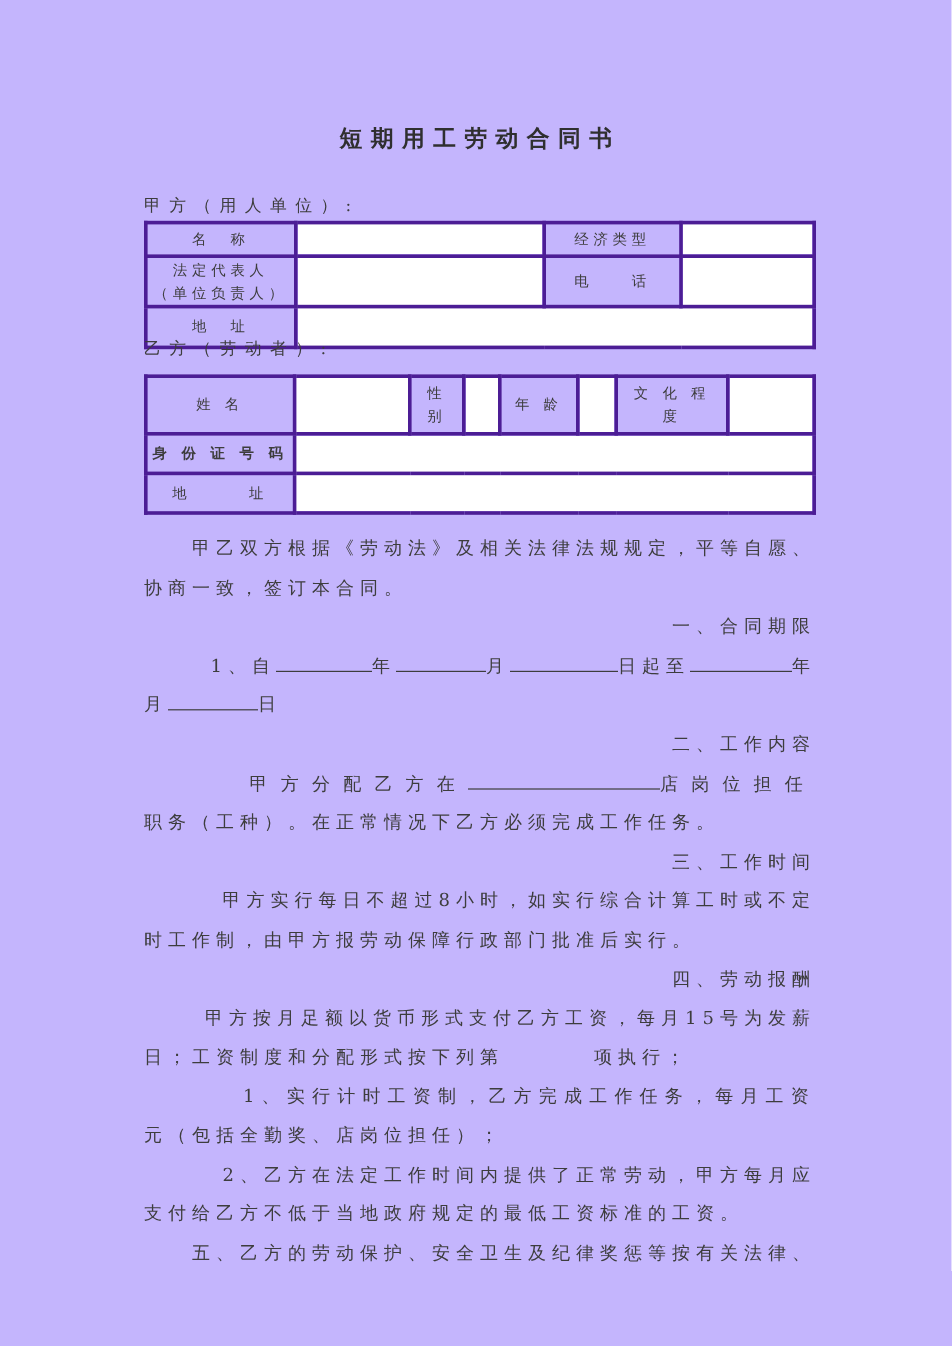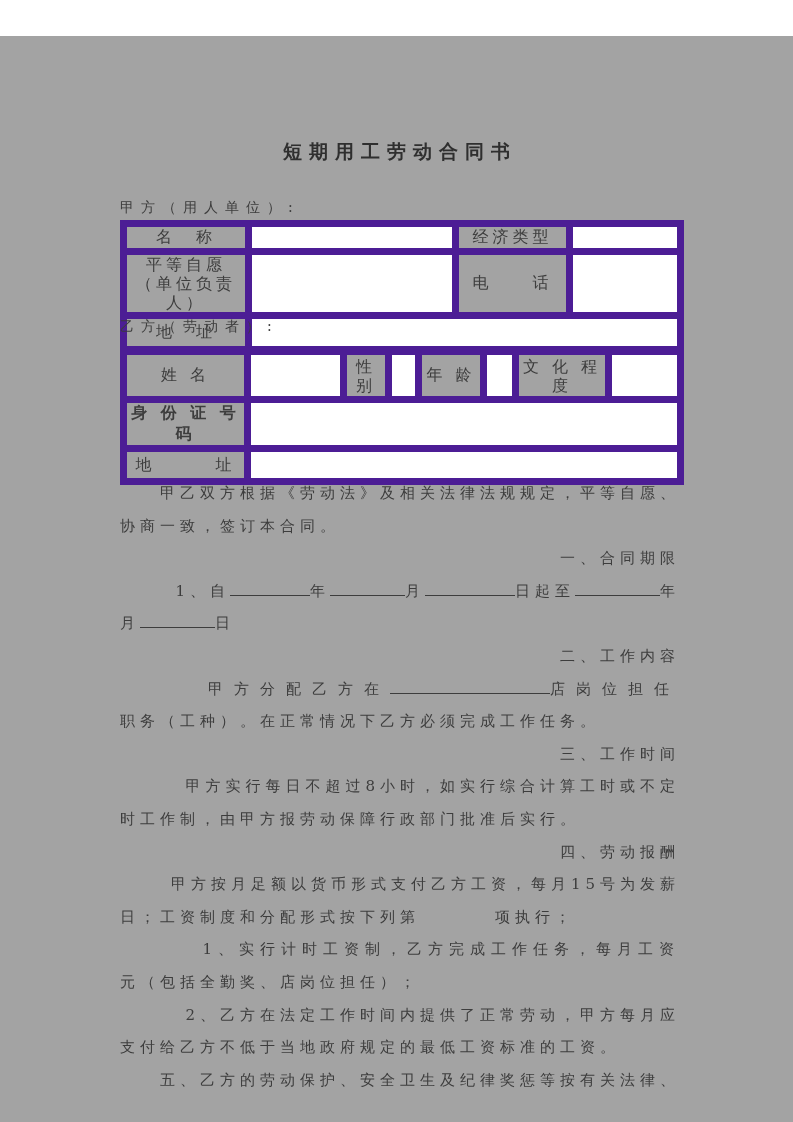--- a/index.html
+++ b/index.html
@@ -1,42 +1,42 @@
 <!DOCTYPE html>
 <html><head>
 <meta charset="utf-8">
 <style>
   html,body{margin:0;padding:0;background:#ffffff;}
   body{
     width:793px;height:1122px;position:relative;
     font-family:"DejaVu Serif","Liberation Serif",serif;
     color:#3d3d3d;
   }
-  .page{position:absolute;inset:0;background:#a3a3a3;margin-top:36px;}
+  .page{position:absolute;inset:0;background:#c4b5fd;}
 
   .doc-title{
     position:absolute;top:103px;left:0;width:793px;
     text-align:center;font-size:19px;font-weight:bold;
     letter-spacing:7px;text-indent:7px;color:#2f2f2f;
   }
   .party-heading{
     position:absolute;left:120px;font-size:14px;letter-spacing:7px;color:#3d3d3d;
   }
   .heading-a{top:163px;text-align:center;}
   .heading-b{top:282px;}
 
   table.ctable{
     position:absolute;left:120px;border-collapse:collapse;table-layout:fixed;
     width:557px;
   }
   table.ta{top:184px;}
   table.tb{top:312px;}
   .ctable td{
-    border:7px solid #4c1d95;padding:0 2px;
-    font-size:16px;letter-spacing:4px;color:#3d3d3d;
+    border:3px solid #4c1d95;padding:0 2px;
+    font-size:12px;letter-spacing:4px;color:#3d3d3d;
     overflow:hidden;
   }
   .label-cell{text-align:center;vertical-align:middle;}
   .value-cell{background:#ffffff;}
   .two-line{line-height:19px;}
   .ta tr.r1{height:28px;}
   .ta tr.r2{height:42px;}
   .ta tr.r3{height:34px;}
   .tb tr.r1{height:48px;}
   .tb tr.r2{height:33px;font-weight:bold;}
@@ -76,21 +76,21 @@
       </colgroup>
     <tbody>
         <tr class="r1">
       <td class="label-cell">名　称</td>
       <td class="value-cell"></td>
       <td class="label-cell">经济类型</td>
       <td class="value-cell"></td>
     </tr>
     <tr class="r2">
       <td class="label-cell two-line">
-        <div>平等自愿</div>
+        <div>法定代表人</div>
         <div>（单位负责人）</div>
       </td>
       <td class="value-cell"></td>
       <td class="label-cell">电　　话</td>
       <td class="value-cell"></td>
     </tr>
     <tr class="r3">
       <td class="label-cell">地　址</td>
       <td class="value-cell" colspan="3"></td>
     </tr>

